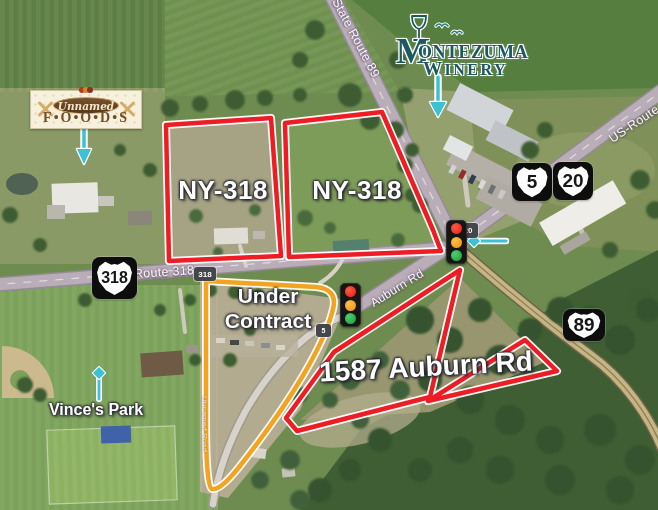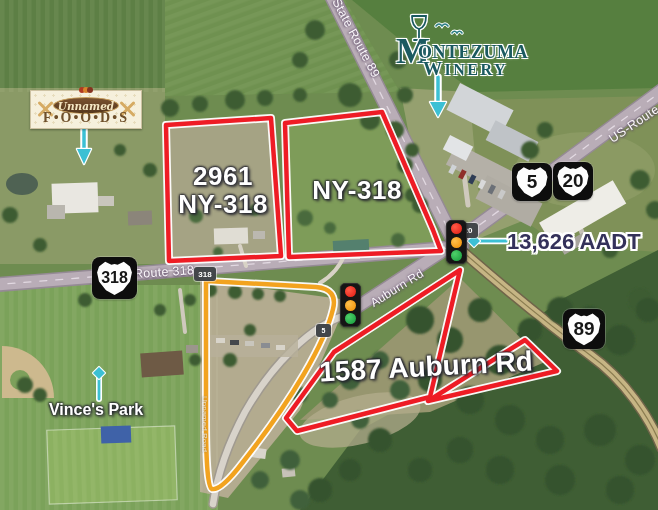--- a/index.html
+++ b/index.html
@@ -350,29 +350,31 @@
     </g>
   </svg>
 
   <div class="map-label road-label" style="left:356px;top:38px;transform:translate(-50%,-50%) rotate(62deg);">State Route 89</div>
   <div class="map-label road-label" style="left:634px;top:124px;transform:translate(-50%,-50%) rotate(-34deg);">US-Route</div>
   <div class="map-label road-label" style="left:164px;top:272px;transform:translate(-50%,-50%) rotate(-4deg);">Route 318</div>
   <div class="map-label road-label" style="left:397px;top:288px;font-size:12px;transform:translate(-50%,-50%) rotate(-32deg);">Auburn Rd</div>
   <div class="map-label lbl-local" style="left:204px;top:424px;transform:translate(-50%,-50%) rotate(90deg);">Unnamed Road</div>
 
   <div class="map-label big-label lbl-2961" style="left:223px;top:190px;">
-    <div>2961</div>
     <div>NY-318</div>
   </div>
   <div class="map-label big-label lbl-2933" style="left:357px;top:190px;">
     <div>NY-318</div>
   </div>
+  <div class="map-label big-label lbl-under" style="left:268px;top:308px;">
+    <div>Under</div>
+    <div>Contract</div>
+  </div>
   <div class="map-label big-label lbl-1587" style="left:426px;top:367px;">1587 Auburn Rd</div>
 
-  <div class="map-label lbl-aadt" style="left:507px;top:242px;">13,626 AADT</div>
   <div class="map-label big-label lbl-vince" style="left:96px;top:410px;">Vince's Park</div>
 
   <div class="shield-sm" style="left:458px;top:223px;width:20px;height:15px;font-size:8px;z-index:5;">
     <span>20</span>
   </div>
 
   <div class="shield" style="left:92px;top:257px;width:45px;height:42px;">
     <i></i>
       <b style="font-size:16px;">318</b>
   </div>
@@ -380,21 +382,21 @@
     <span>318</span>
   </div>
   <div class="shield" style="left:512px;top:163px;width:40px;height:38px;">
     <i></i>
       <b style="font-size:19px;">5</b>
   </div>
   <div class="shield" style="left:553px;top:162px;width:40px;height:38px;">
     <i></i>
       <b style="font-size:19px;">20</b>
   </div>
-  <div class="shield" style="left:563px;top:309px;width:42px;height:40px;">
+  <div class="shield" style="left:563px;top:309px;width:42px;height:32px;">
     <i></i>
       <b style="font-size:19px;">89</b>
   </div>
   <div class="shield-sm" style="left:316px;top:324px;width:15px;height:13px;font-size:7px;">
     <span>5</span>
   </div>
 
   <div class="tl" style="left:446px;top:220px;">
     <span class="bulb r"></span>
     <span class="bulb a"></span>

